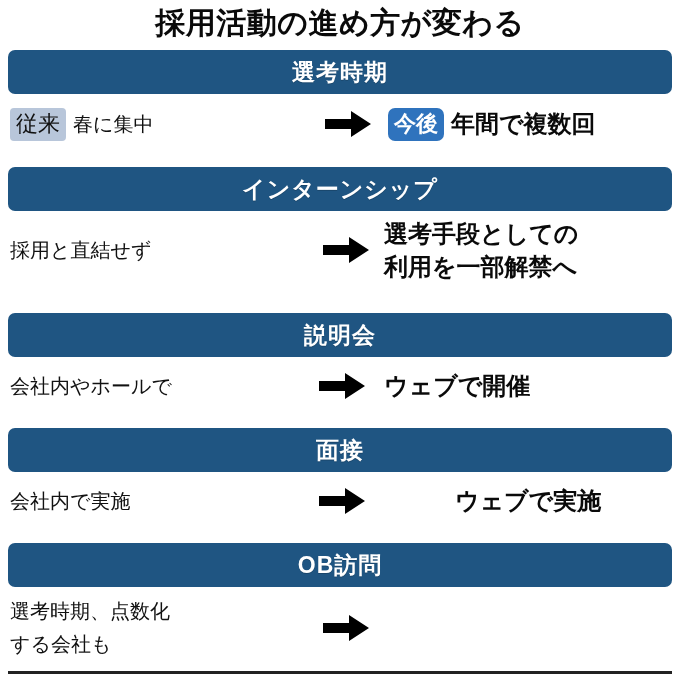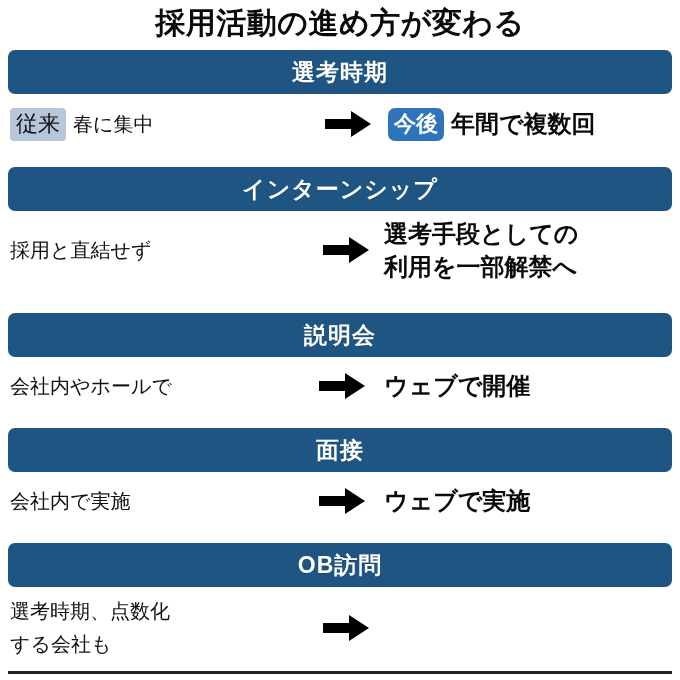--- a/index.html
+++ b/index.html
@@ -220,21 +220,21 @@
     </div>
     <div class="row" style="height:58px;">
       <div class="cell-before" style="width:292px;">
         <span class="txt-plain">会社内で実施</span>
       </div>
       <div class="cell-arrow" style="width:84px;">
         <svg class="arrow-icon" viewBox="0 0 46 28" aria-hidden="true">
           <path d="M0,9 L26,9 L26,1 L46,14 L26,27 L26,19 L0,19 Z" fill="#000000"></path>
         </svg>
       </div>
-      <div class="cell-after" style="width:288px;">
+      <div class="cell-after" style="width:288px;justify-content:center;">
         <span class="txt-bold">ウェブで実施</span>
       </div>
     </div>
   </div>
 
   <div class="section" style="top:543px;">
     <div class="bar">
       <span class="bar-label">OB訪問</span>
     </div>
     <div class="row" style="height:82px;">

